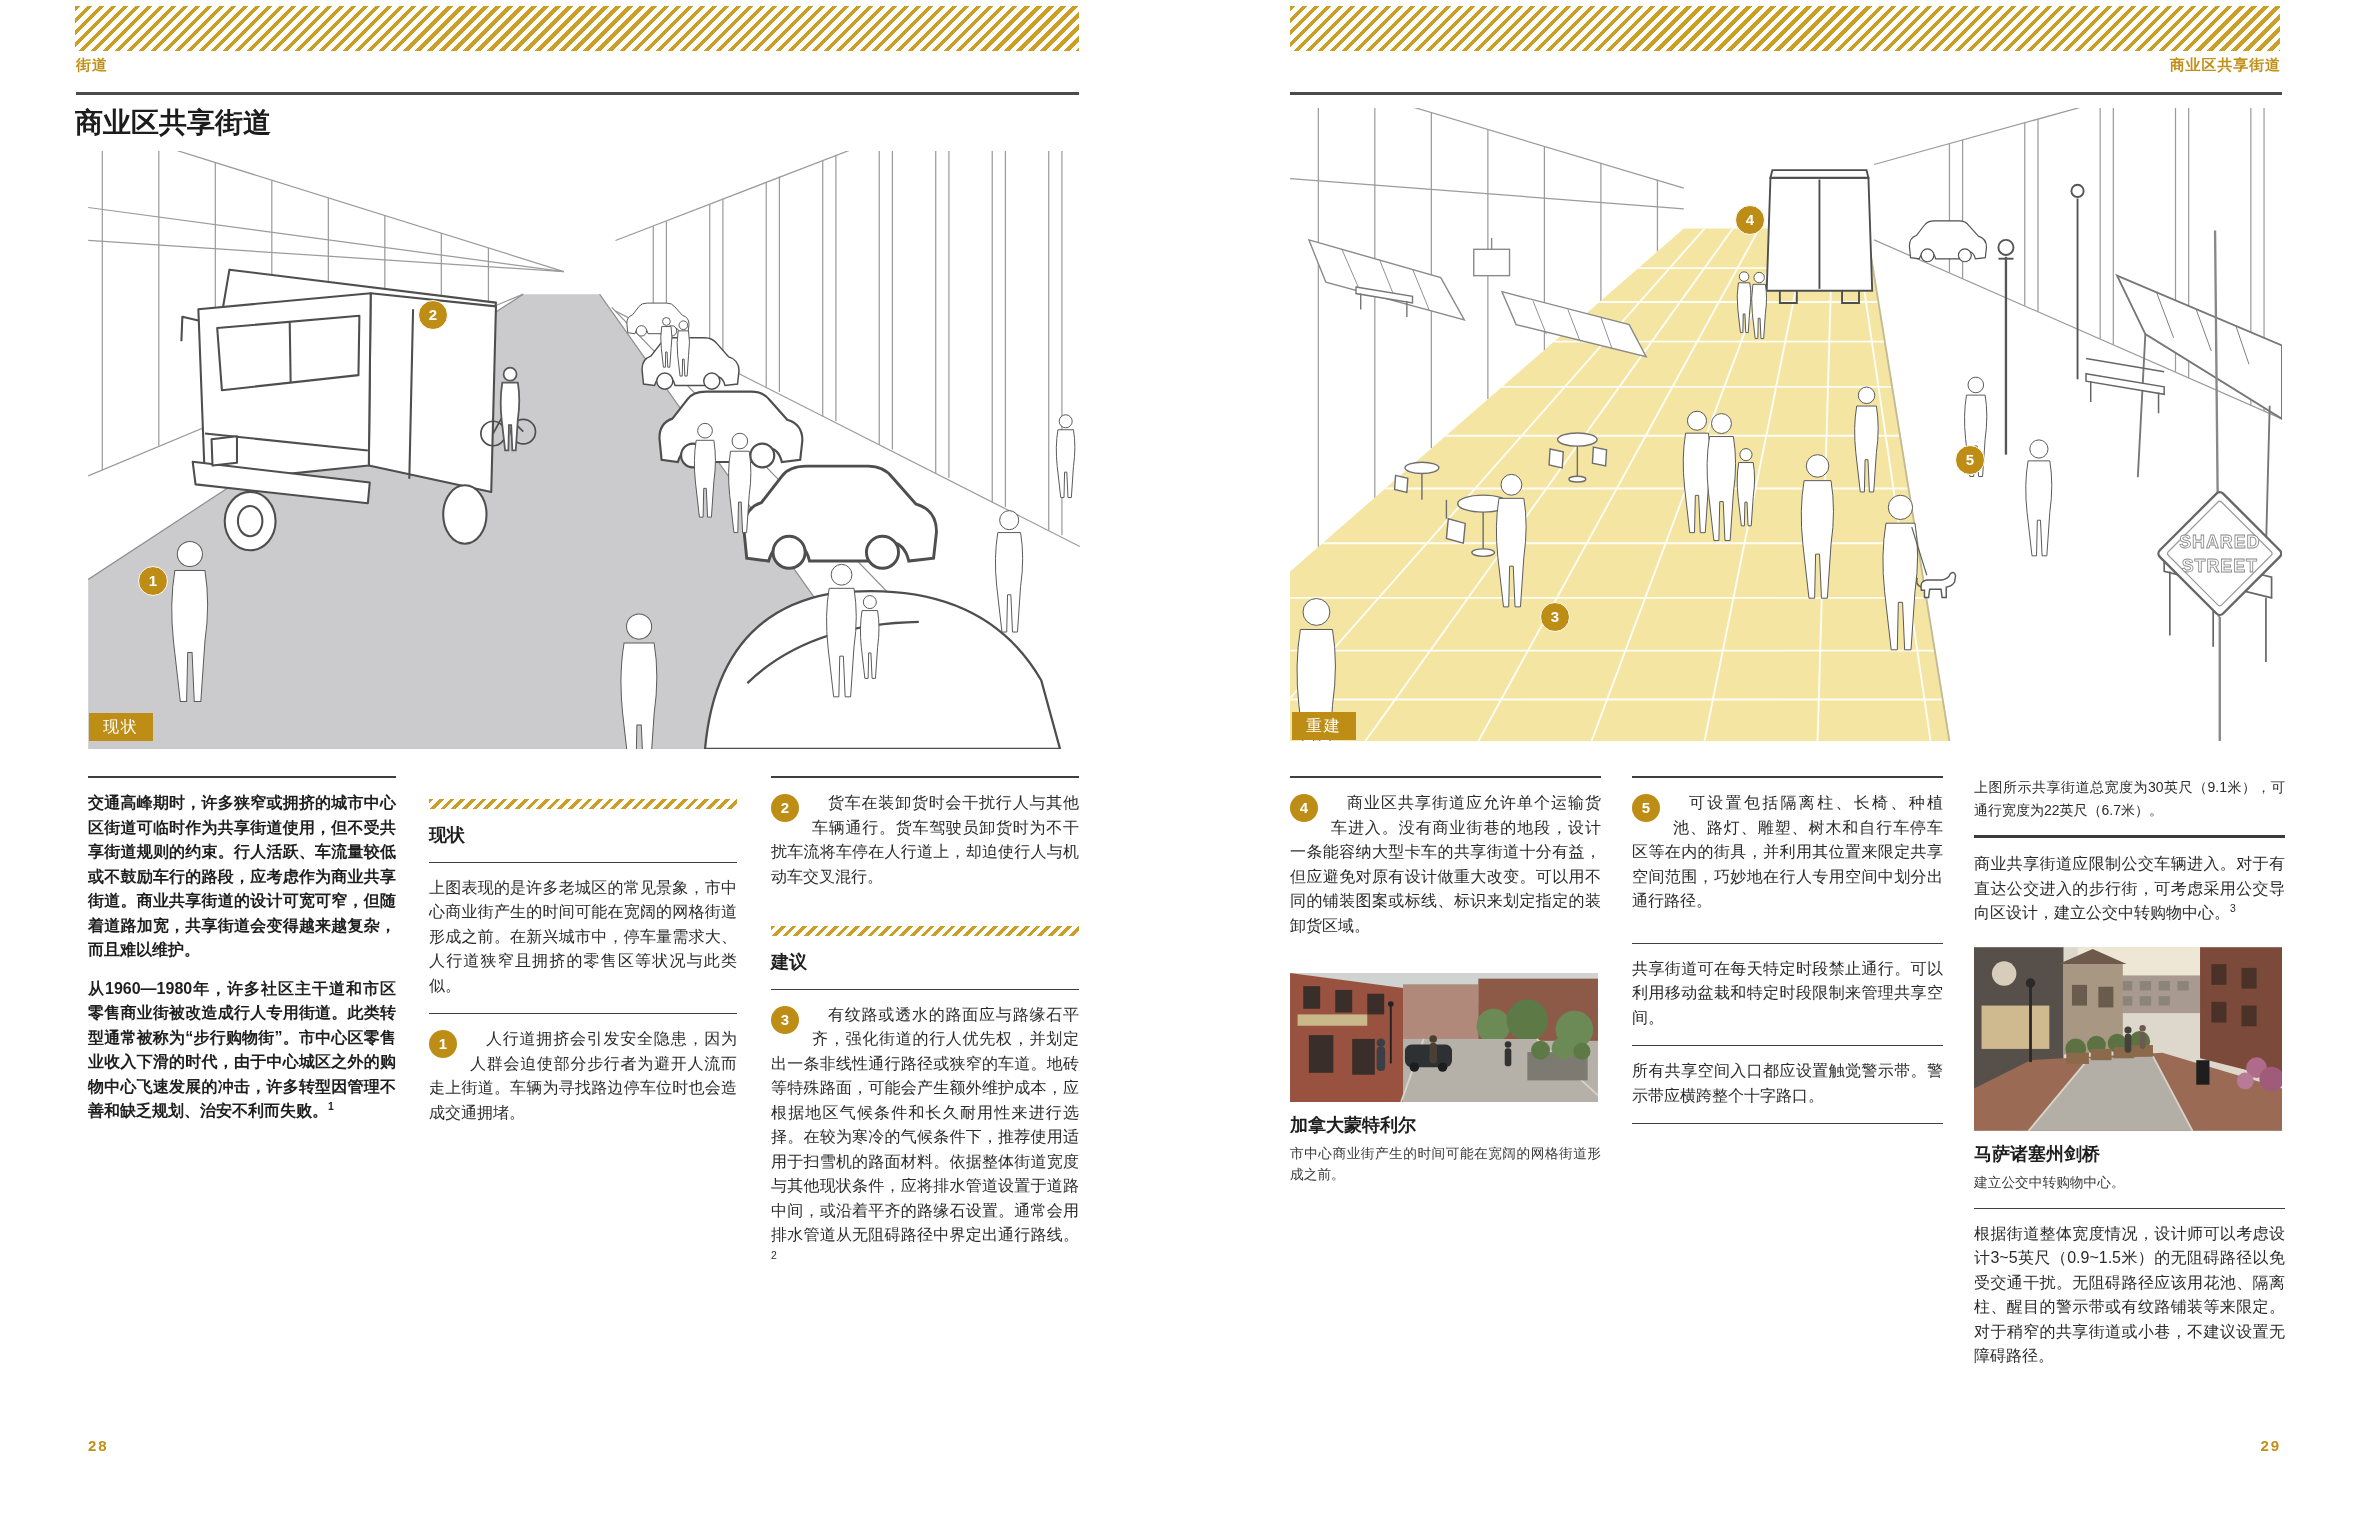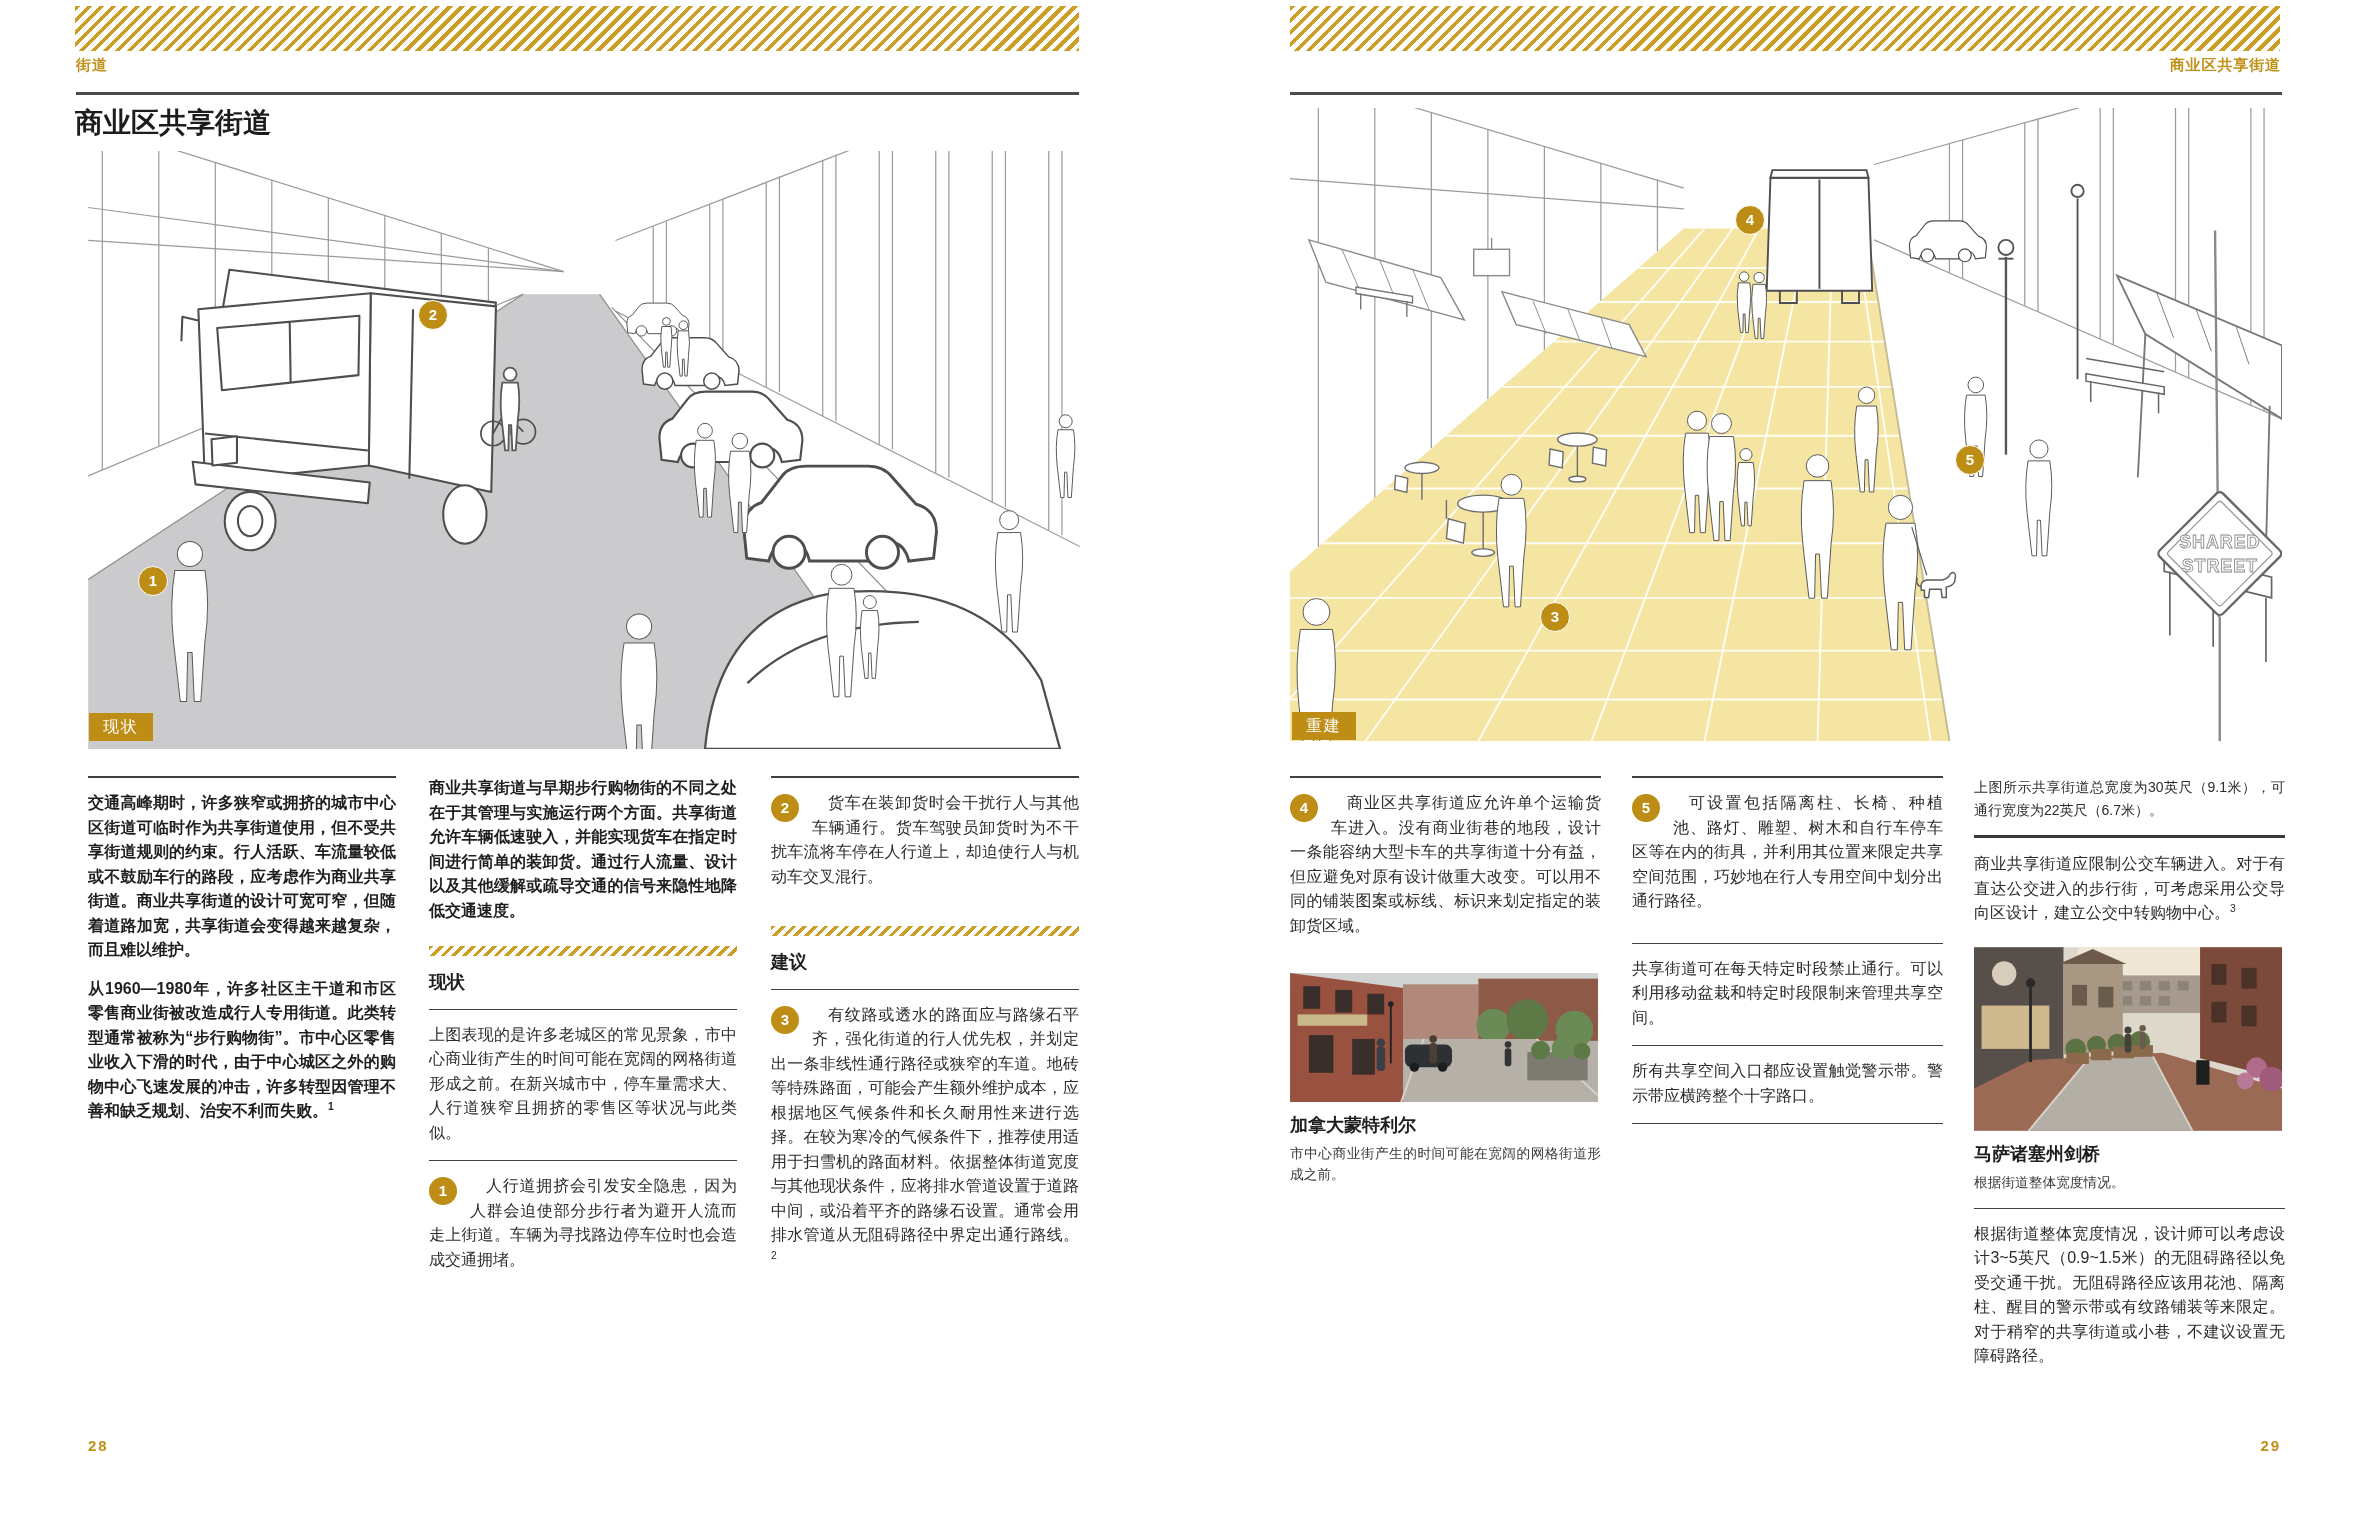--- a/index.html
+++ b/index.html
@@ -160,21 +160,20 @@
       <div class="figlabel" style="left:0.9px;top:562px;">现状</div>
     </div>
 
     <div class="col" id="L1">
       <div class="rule-top"></div>
       <p class="lead">交通高峰期时，许多狭窄或拥挤的城市中心区街道可临时作为共享街道使用，但不受共享街道规则的约束。行人活跃、车流量较低或不鼓励车行的路段，应考虑作为商业共享街道。商业共享街道的设计可宽可窄，但随着道路加宽，共享街道会变得越来越复杂，而且难以维护。</p>
       <p class="lead"><span>从1960—1980年，许多社区主干道和市区零售商业街被改造成行人专用街道。此类转型通常被称为“步行购物街”。市中心区零售业收入下滑的时代，由于中心城区之外的购物中心飞速发展的冲击，许多转型因管理不善和缺乏规划、治安不利而失败。</span><sup class="fn">1</sup></p>
     </div>
 
     <div class="col" id="L2">
-      <p class="lead">商业共享街道与早期步行购物街的不同之处在于其管理与实施运行两个方面。共享街道允许车辆低速驶入，并能实现货车在指定时间进行简单的装卸货。通过行人流量、设计以及其他缓解或疏导交通的信号来隐性地降低交通速度。</p>
       <div class="hatchdiv"></div>
       <h3>现状</h3>
       <hr class="sep">
       <p>上图表现的是许多老城区的常见景象，市中心商业街产生的时间可能在宽阔的网格街道形成之前。在新兴城市中，停车量需求大、人行道狭窄且拥挤的零售区等状况与此类似。</p>
       <hr class="sep">
       <div class="item">
         <span class="num">1</span>
         <p>人行道拥挤会引发安全隐患，因为人群会迫使部分步行者为避开人流而走上街道。车辆为寻找路边停车位时也会造成交通拥堵。</p>
       </div>
     </div>
@@ -442,21 +441,21 @@
           <g fill="#6a5a50">
               <rect x="176" y="90" width="6" height="18" rx="3"></rect>
               <circle cx="179" cy="86" r="3.4"></circle>
             </g>
           <circle cx="300" cy="128" r="11" fill="#b06a8a"></circle>
             <circle cx="316" cy="140" r="13" fill="#a05a7a"></circle>
             <circle cx="288" cy="142" r="9" fill="#b87a96"></circle>
           <rect x="236" y="120" width="14" height="26" fill="#1e1e1e"></rect>
         </svg>
         <figcaption>马萨诸塞州剑桥</figcaption>
-        <p class="capnote">根据街道整体宽度情况。</p>
+        <p class="capnote">建立公交中转购物中心。</p>
       </figure>
       <hr class="sep">
       <p>根据街道整体宽度情况，设计师可以考虑设计3~5英尺（0.9~1.5米）的无阻碍路径以免受交通干扰。无阻碍路径应该用花池、隔离柱、醒目的警示带或有纹路铺装等来限定。对于稍窄的共享街道或小巷，不建议设置无障碍路径。</p>
     </div>
 
     <div class="pagenum">29</div>
   </section>
 </div>
 
 

